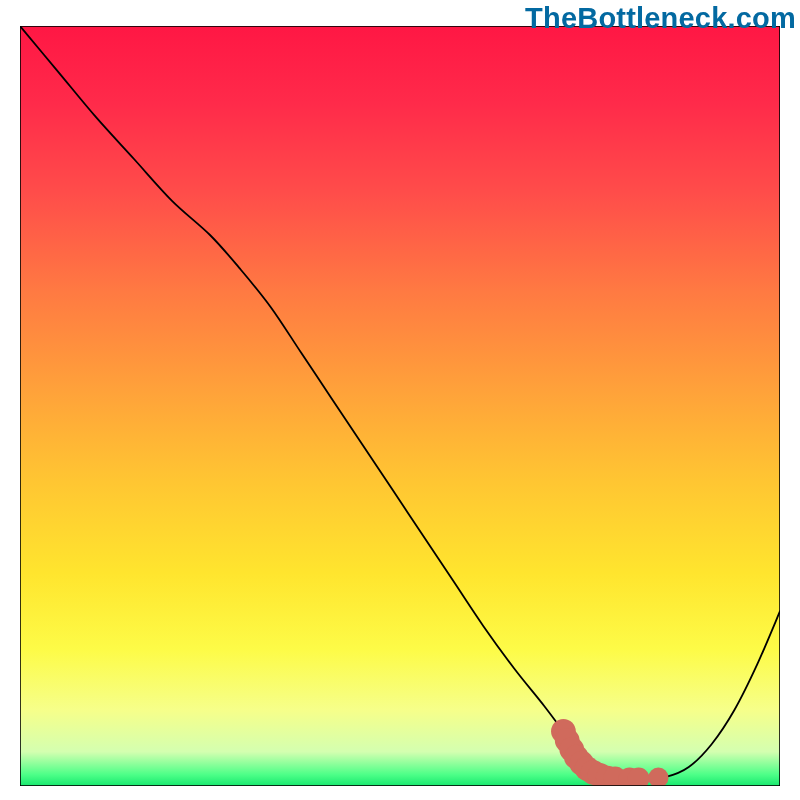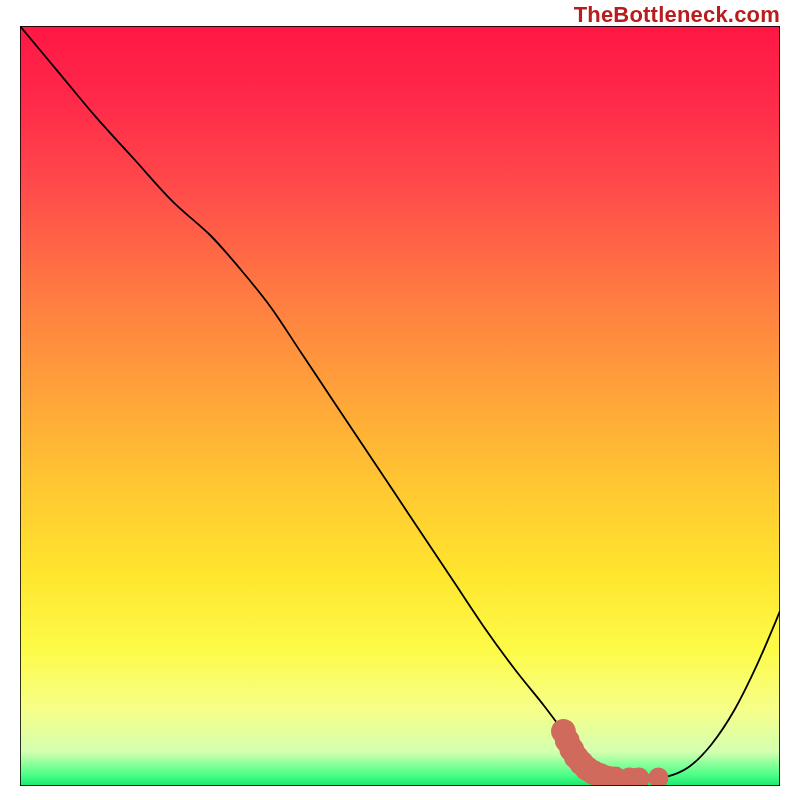--- a/index.html
+++ b/index.html
@@ -12,24 +12,24 @@
     font-family: Arial, Helvetica, sans-serif;
   }
   .stage {
     position: relative;
     width: 800px;
     height: 800px;
   }
   .watermark {
     position: absolute;
     top: 2px;
-    right: 20px;
-    font-size: 22px;
+    right: 4px;
+    font-size: 29px;
     font-weight: 600;
-    color: #b91c1c;
+    color: #0369a1;
     letter-spacing: 0.2px;
     z-index: 10;
   }
   .plot {
     position: absolute;
     left: 20px;
     top: 26px;
     width: 760px;
     height: 760px;
   }

